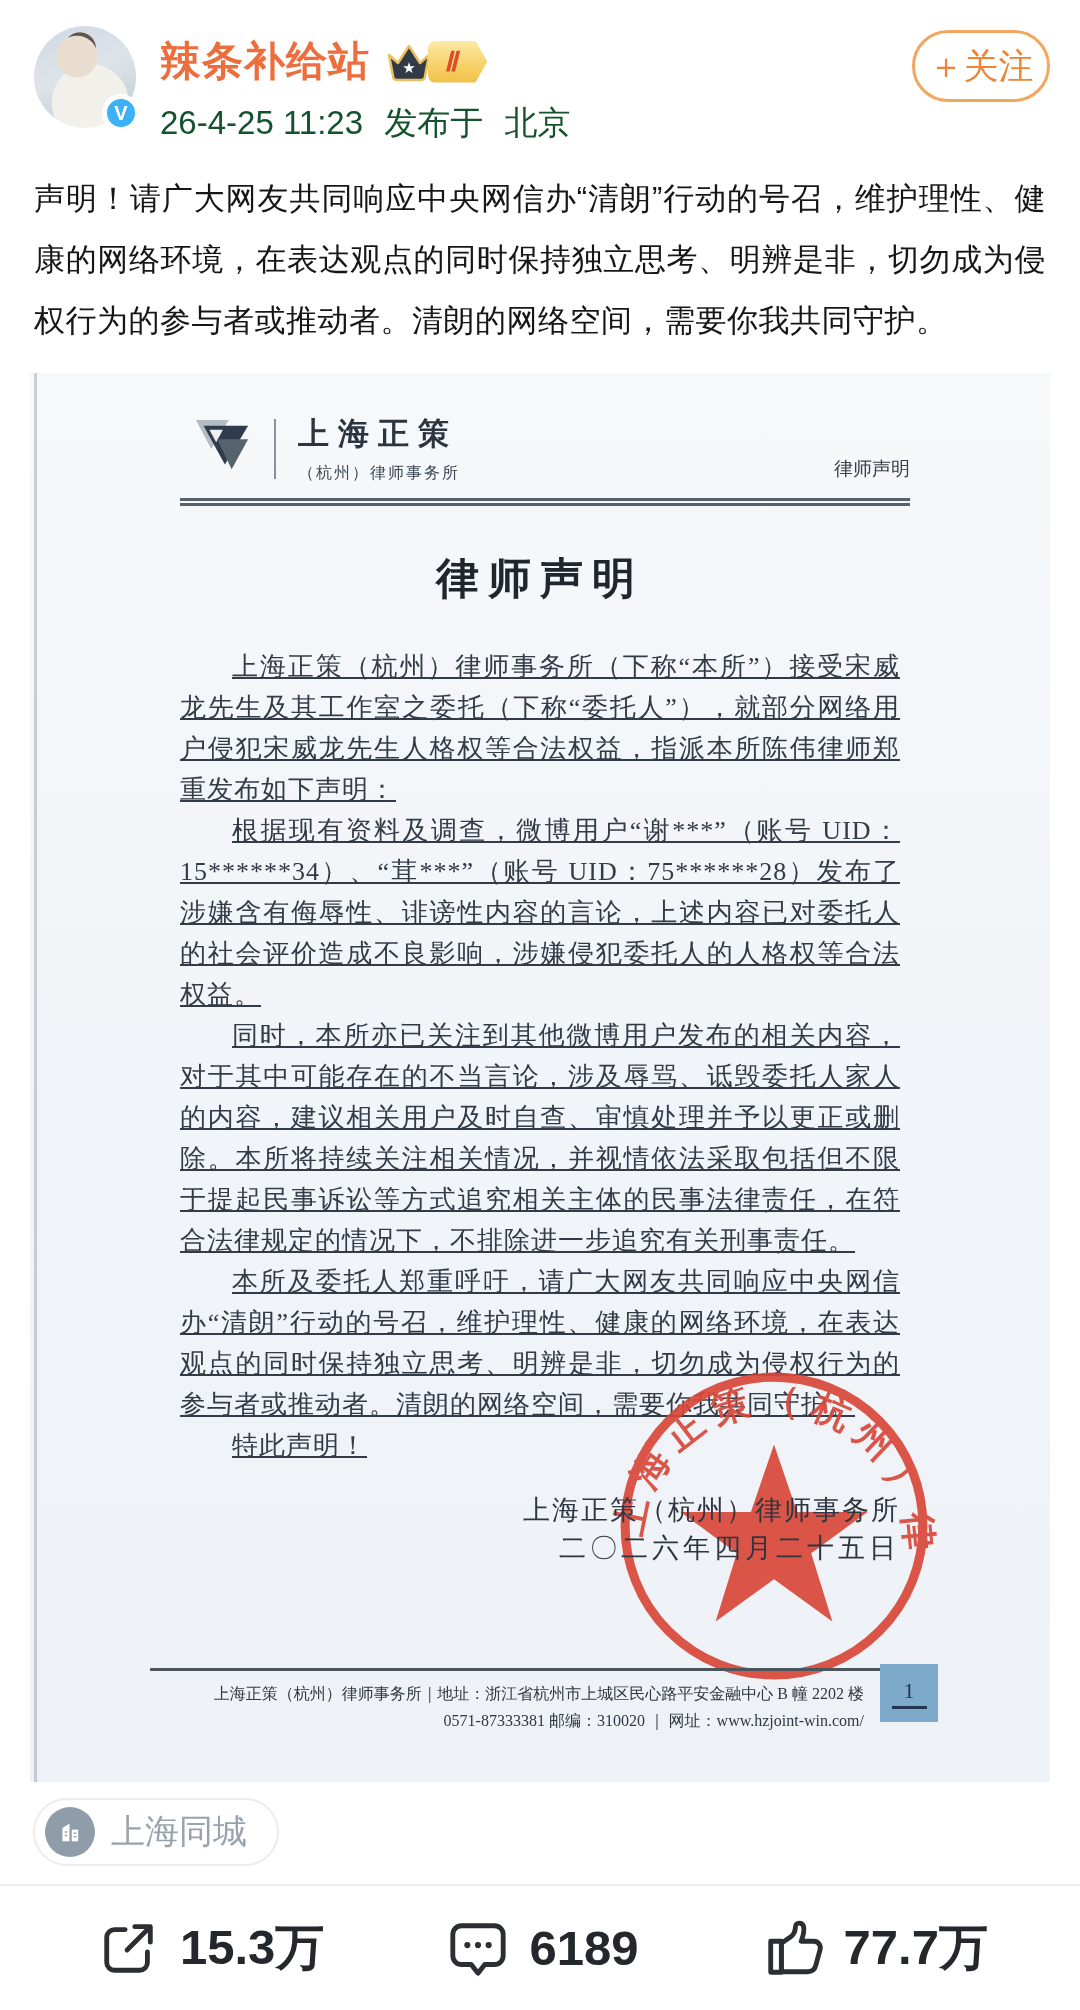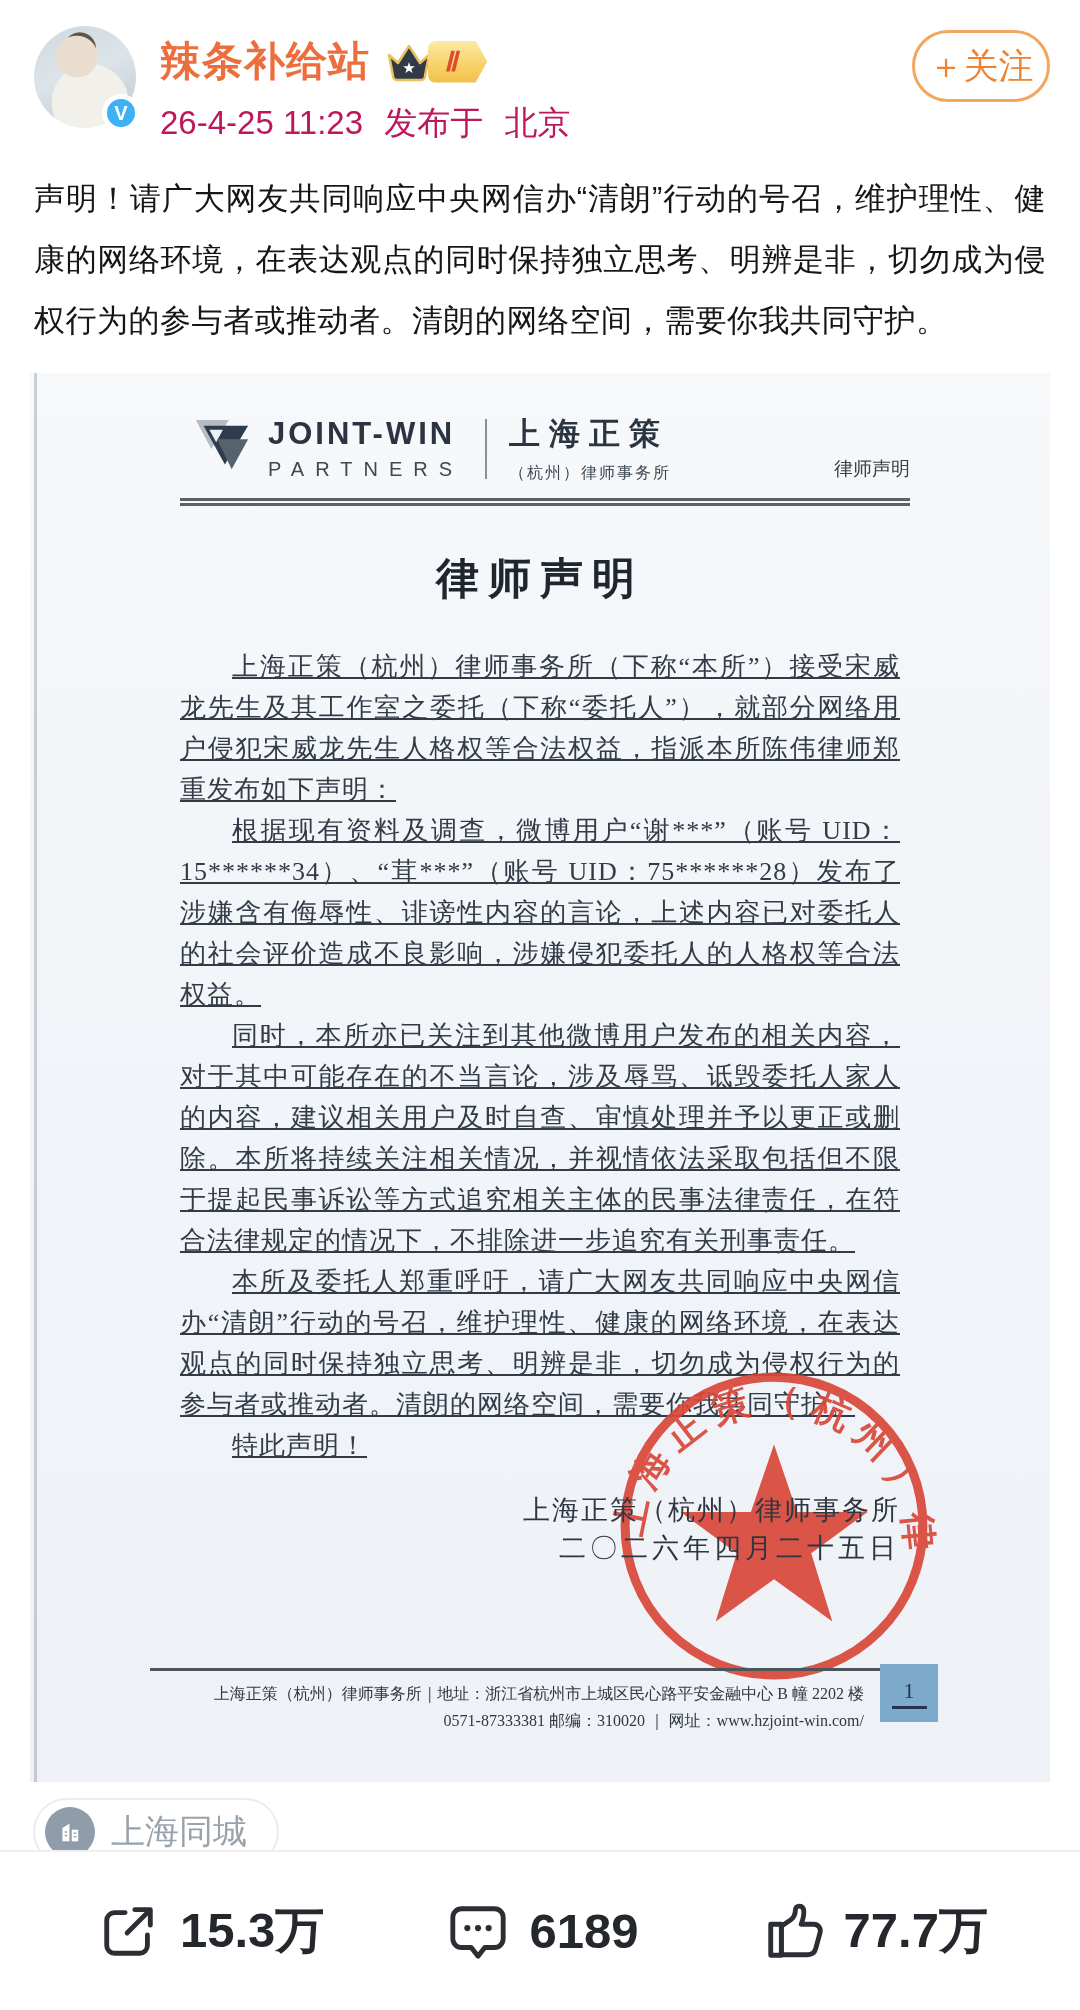--- a/index.html
+++ b/index.html
@@ -23,21 +23,21 @@
   .header-mid { margin-left:24px; flex:1 1 auto; min-width:0; }
   .name-row { display:flex; align-items:center; margin-top:8px; }
   .username { font-size:41px; font-weight:bold; color:#ec6e3d; letter-spacing:1px; }
   .vip-badge { display:flex; align-items:center; margin-left:14px; }
   .vip-pennant { height:42px; margin-left:-6px; padding:0 30px 0 16px;
     background:linear-gradient(180deg,#fceaa4,#f6cd5f 70%,#f0bf4b);
     clip-path:polygon(0 0,80% 0,100% 50%,80% 100%,0 100%);
     border-radius:8px 0 0 8px; display:flex; align-items:center; }
   .vip-pennant span { font-size:27px; font-weight:bold; font-style:italic; color:#e14a2c;
     font-family:"Liberation Serif",serif; }
-  .timestamp { margin-top:12px; font-size:33px; color:#be185d; }
+  .timestamp { margin-top:12px; font-size:33px; color:#14532d; }
   .timestamp span { margin-right:12px; }
   .follow-btn { margin-left:auto; flex:0 0 auto; margin-top:4px; width:138px; height:72px;
     border:3px solid #f3a65e; border-radius:38px; background:#fff; color:#ef8233; font-size:35px;
     display:flex; align-items:center; justify-content:center; cursor:pointer;
     font-family:"Liberation Sans",sans-serif; }
 
   
   .post-text { margin:22px 34px 0 34px; font-size:31px; line-height:61px; color:#161616;
     letter-spacing:0.5px; text-align:justify; }
 
@@ -83,21 +83,21 @@
     font-family:"Liberation Serif",serif; }
 
   
   .tag-pill { display:inline-flex; align-items:center; margin:16px 0 0 33px; height:68px;
     border:2px solid #ececec; border-radius:36px; padding:0 30px 0 10px; gap:16px; background:#fff; }
   .tag-icon-circle { width:50px; height:50px; border-radius:50%; background:#8f9dab;
     display:flex; align-items:center; justify-content:center; }
   .tag-label { font-size:34px; color:#99a3ad; }
 
   
-  .action-bar { position:absolute; left:0; right:0; bottom:0; height:160px; background:#fff;
+  .action-bar { position:absolute; left:0; right:0; bottom:0; height:126px; background:#fff;
     border-top:2px solid #efefef; display:flex; align-items:center; justify-content:space-between;
     padding:0 92px 0 98px; }
   .action { display:flex; align-items:center; gap:20px; cursor:pointer; }
   .action svg { display:block; }
   .action .cnt { font-size:49px; font-weight:bold; color:#24272b; font-family:"Liberation Sans",sans-serif; }
 </style>
 </head>
 <body>
 
 <div class="page">
@@ -135,24 +135,20 @@
 
   
   <figure class="letter">
     <div class="letterhead">
       <svg class="logo-mark" width="62" height="62" viewBox="0 0 64 64">
         <polygon points="6,2 40,2 22,32" fill="#b6bcc4"></polygon>
         <polygon points="14,8 60,8 36,48" fill="#2e3c4e"></polygon>
         <polygon points="20,12 34,12 27,25" fill="#eef1f4"></polygon>
         <polygon points="28,22 60,22 43,53" fill="#55636f"></polygon>
       </svg>
-      <div class="logo-en">
-        <div class="en1">JOINT-WIN</div>
-        <div class="en2">PARTNERS</div>
-      </div>
       <div class="lh-divider"></div>
       <div class="logo-cn">
         <div class="cn1">上海正策</div>
         <div class="cn2">（杭州）律师事务所</div>
       </div>
       <div class="corner-label">律师声明</div>
     </div>
     <div class="double-rule"></div>
 
     <h1 class="letter-title">律师声明</h1>

